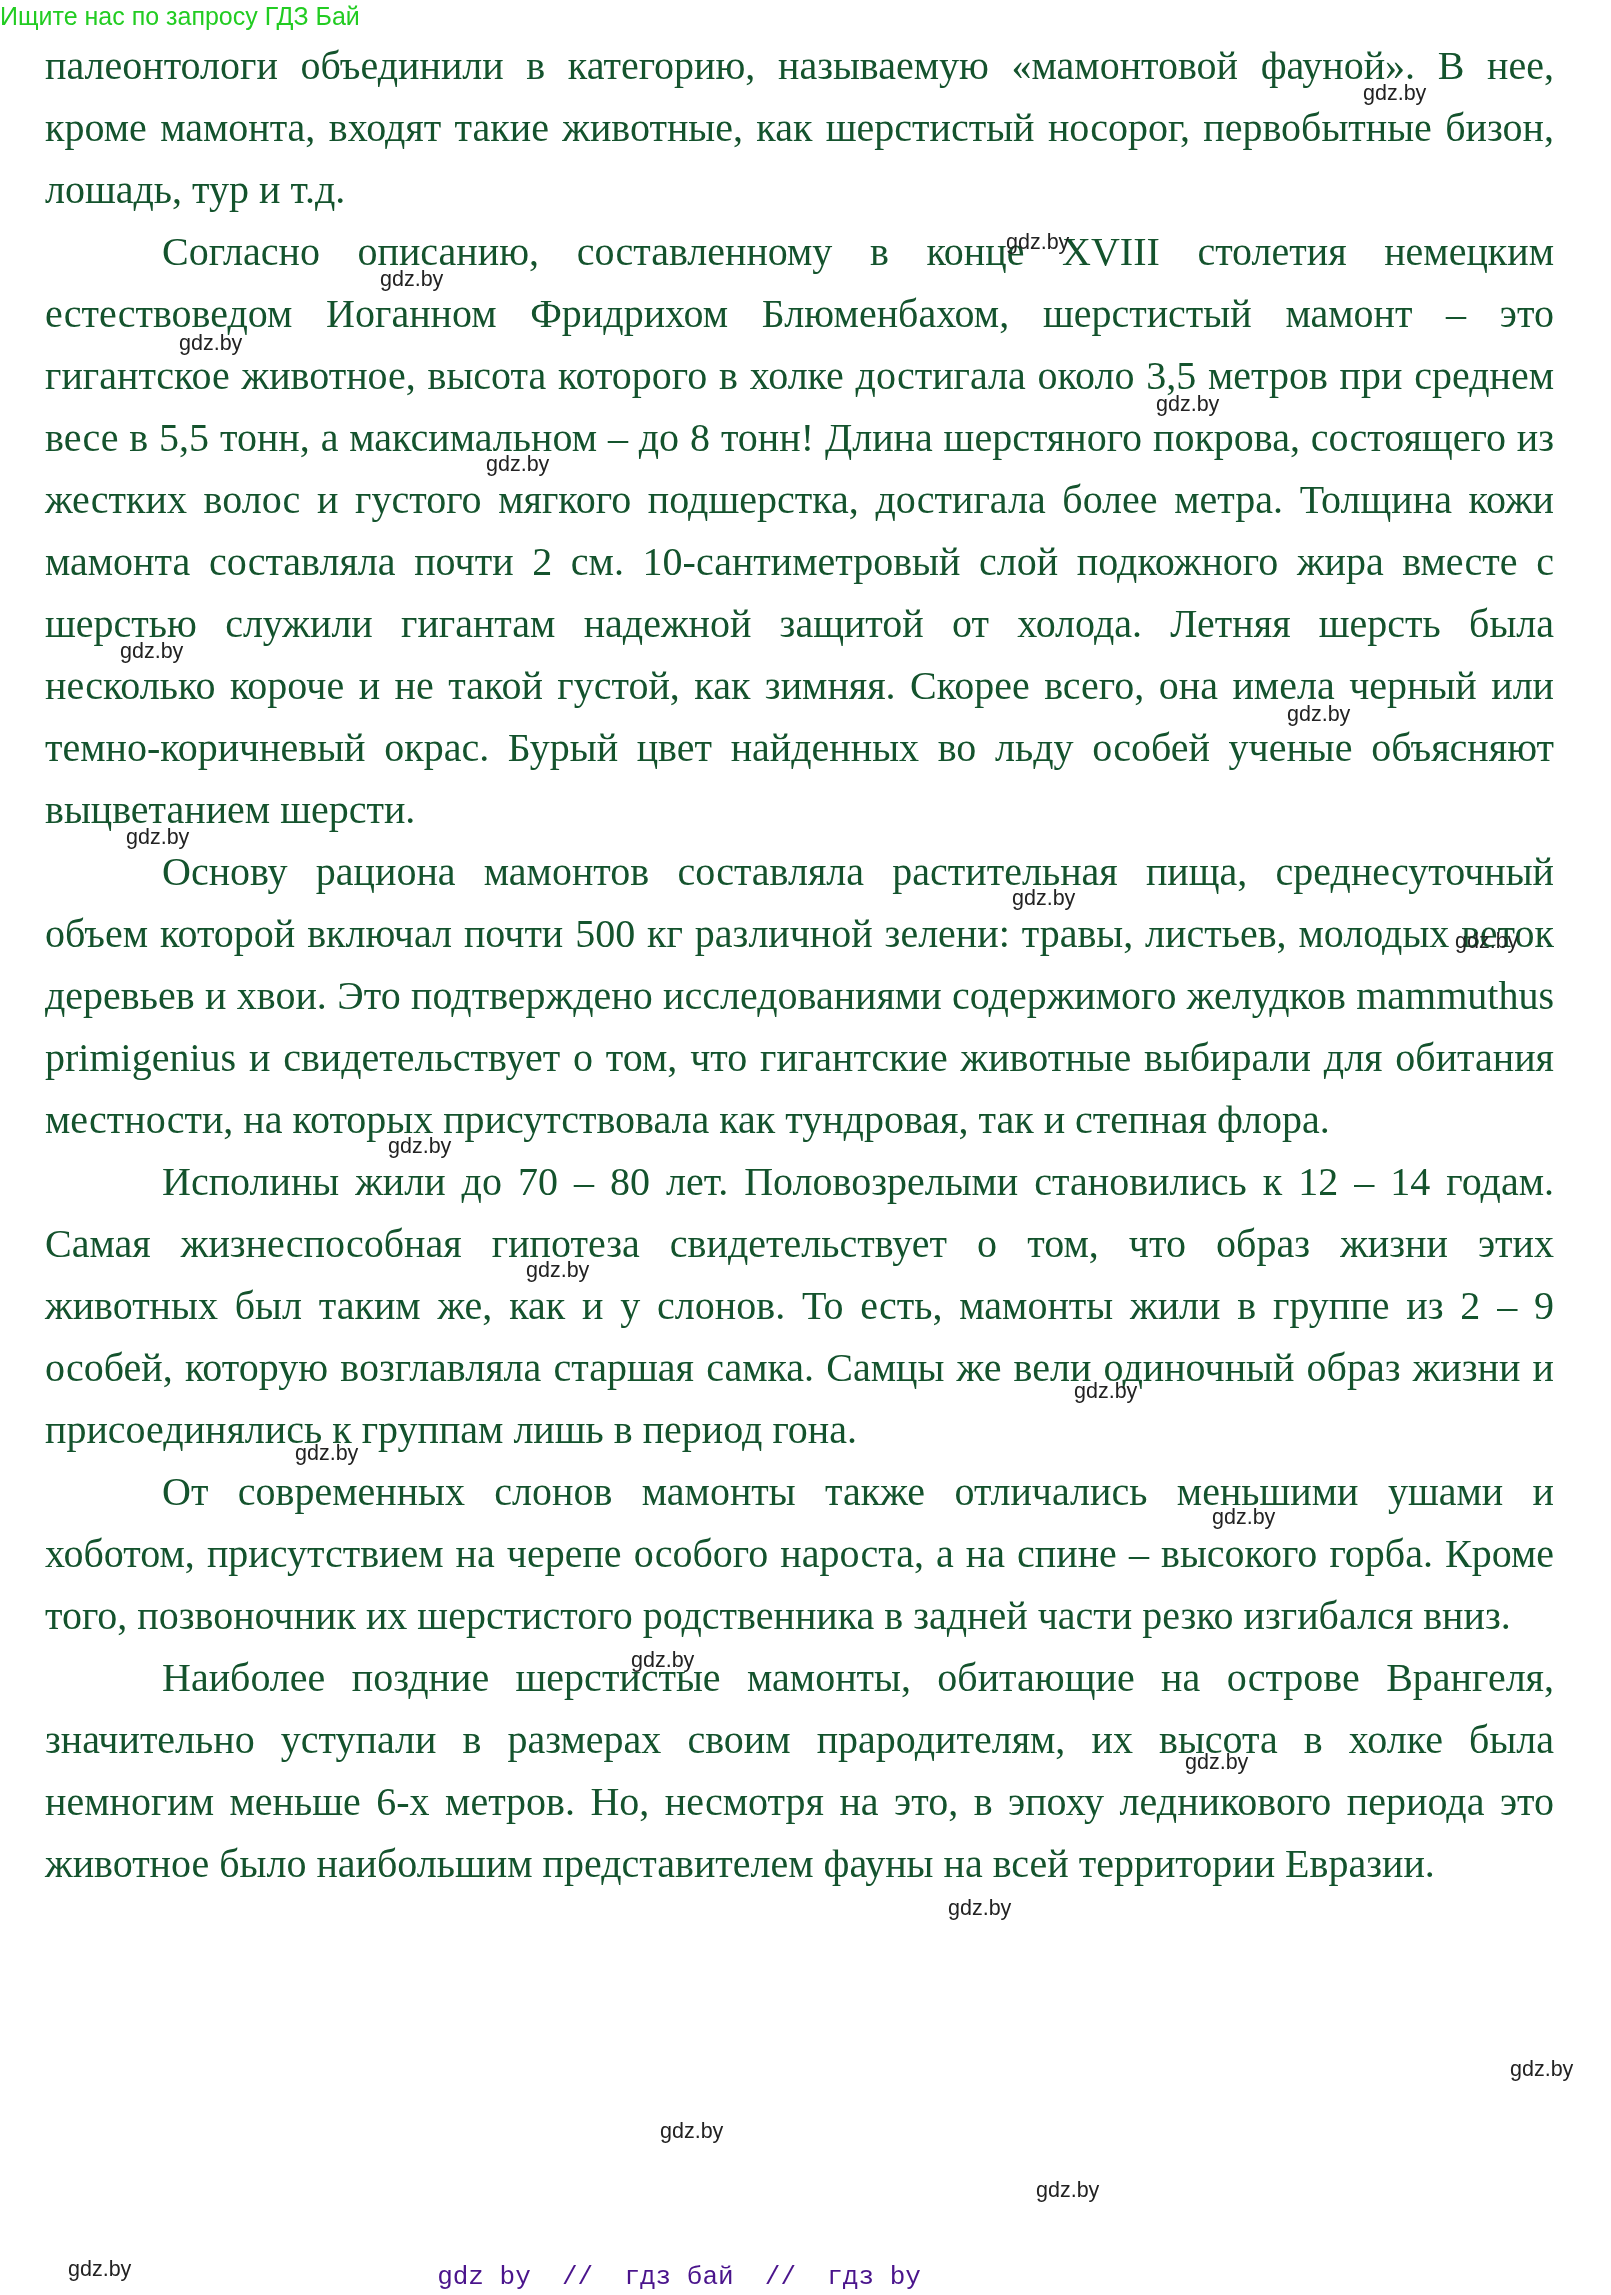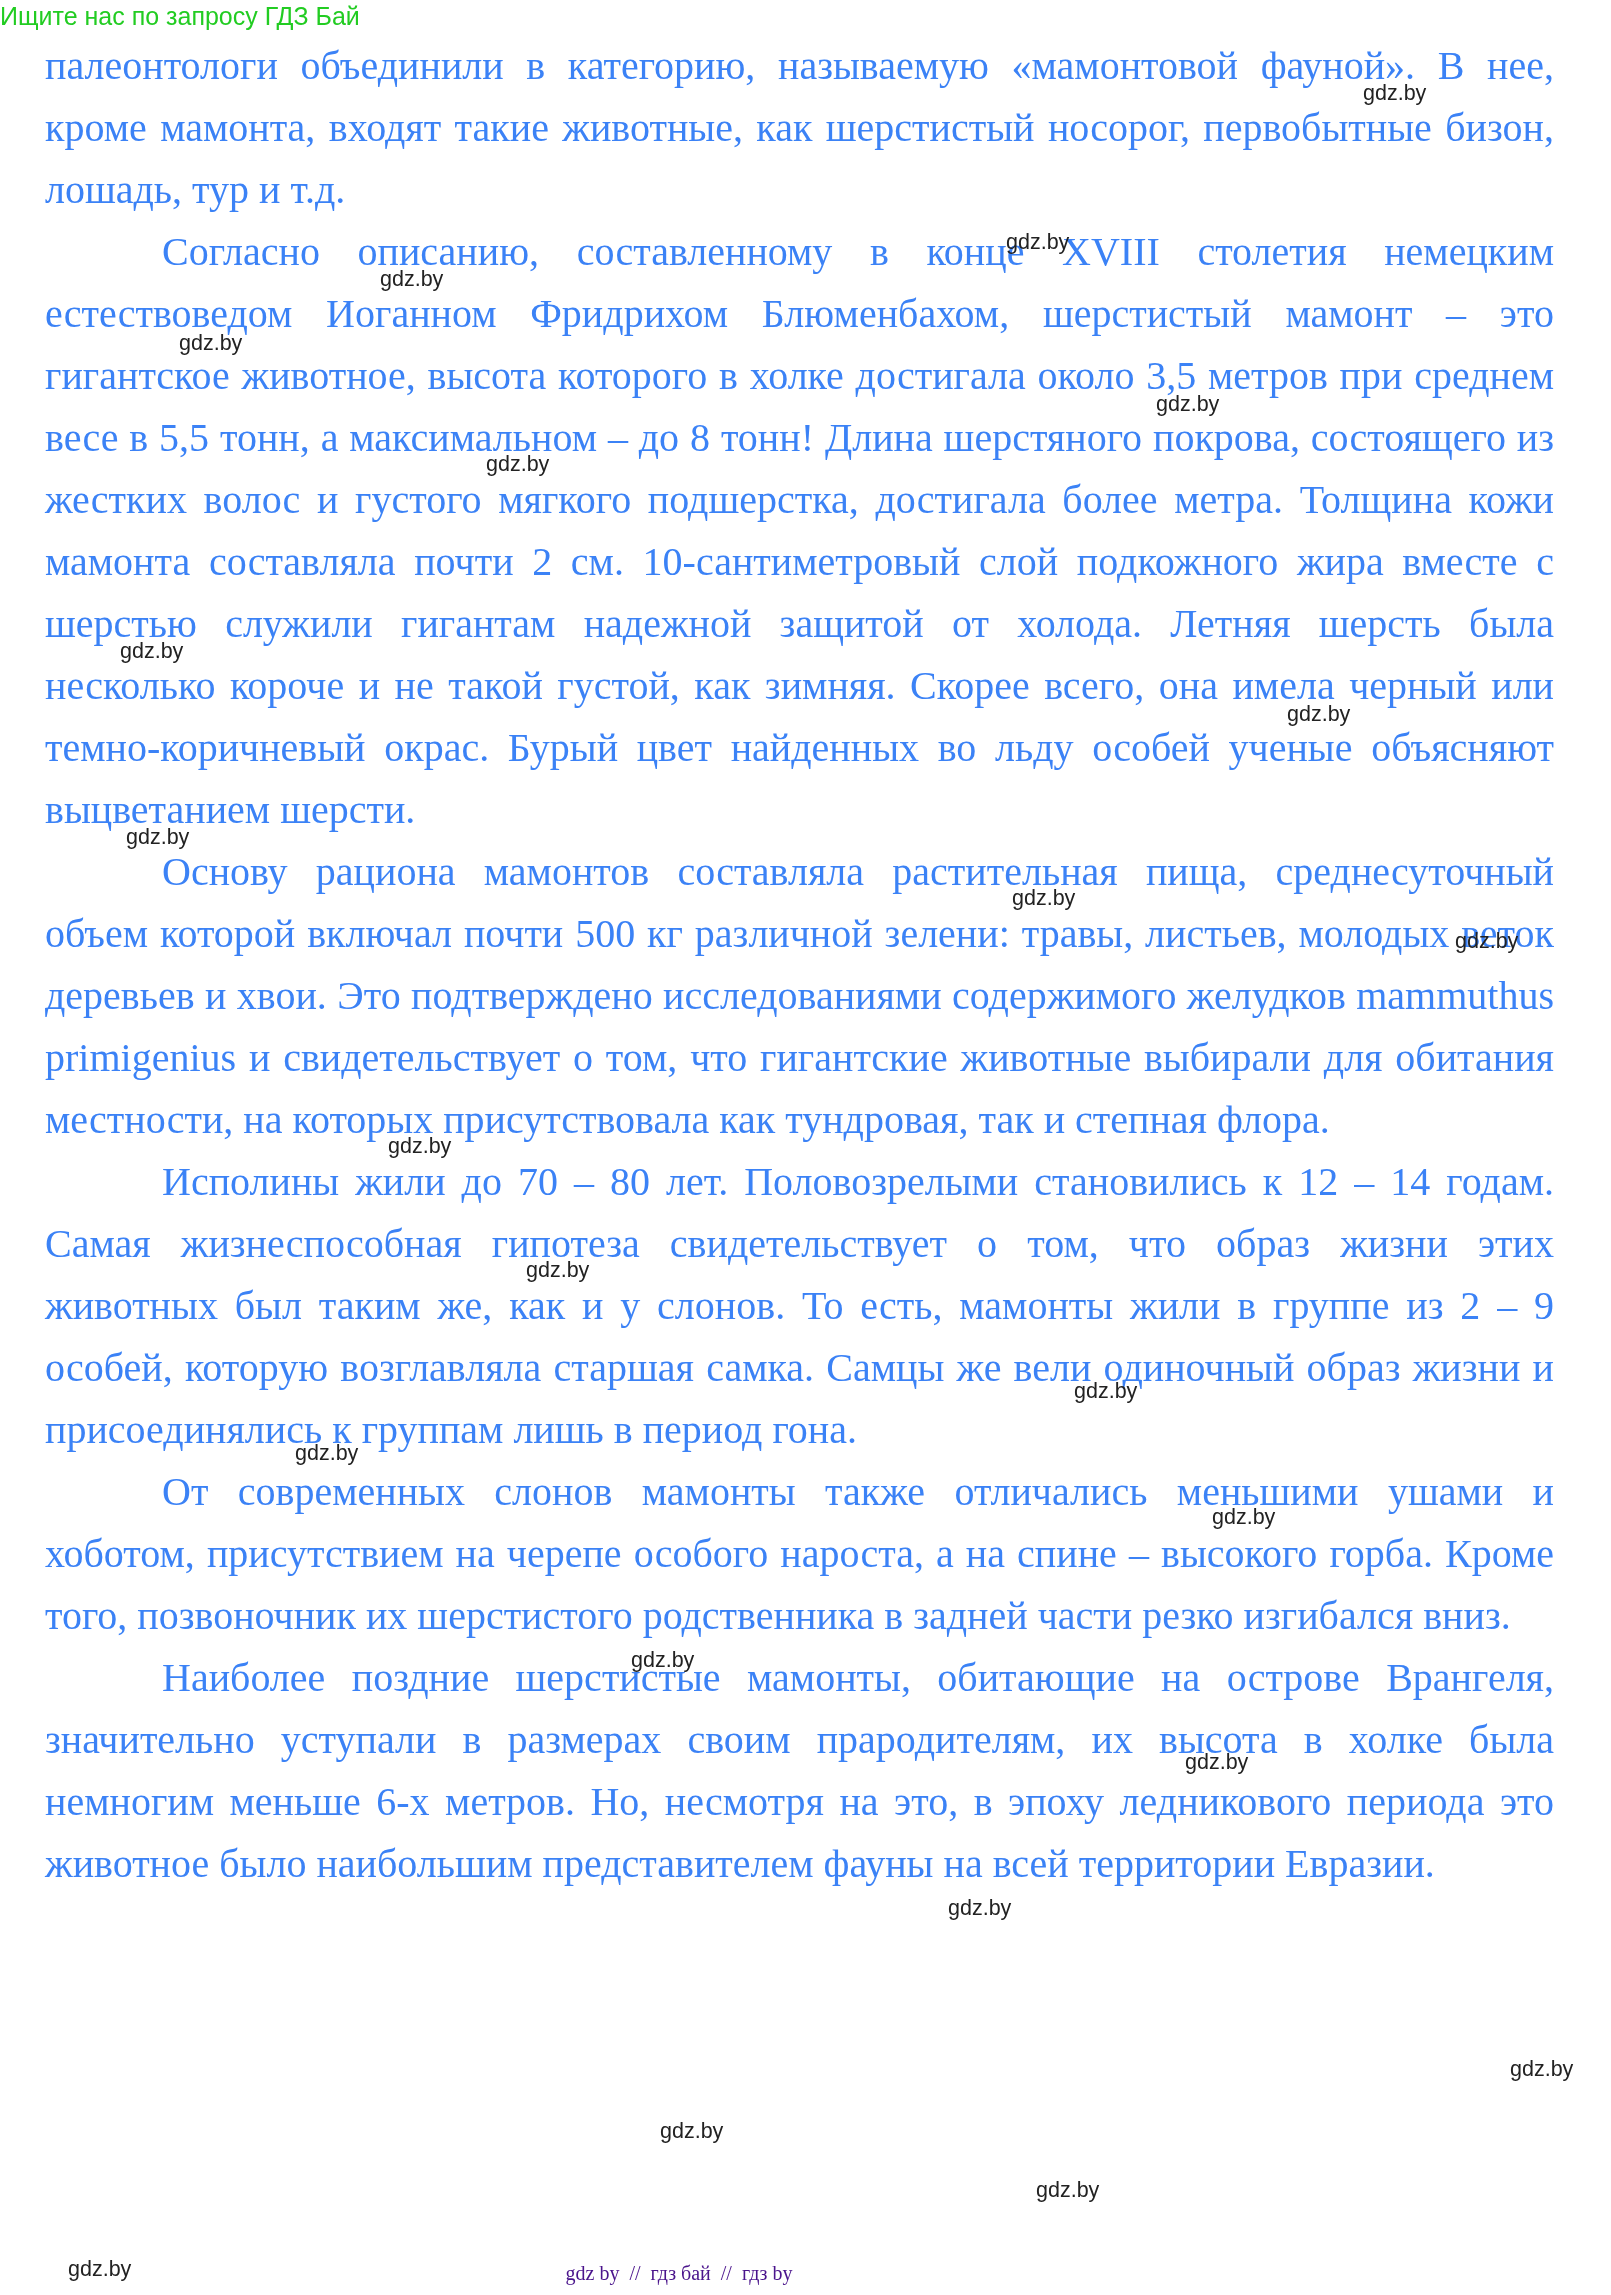--- a/index.html
+++ b/index.html
@@ -1,25 +1,25 @@
 <!DOCTYPE html>
 <html style="font-size:12.8px"><head>
 <meta charset="utf-8">
 <style>
   html, body { margin:0; padding:0; background:#ffffff; }
   body { width:1612px; height:2295px; position:relative; overflow:hidden; }
   .header { position:absolute; top:0; left:0; width:1612px; text-align:left;
     font-family:"Liberation Sans", sans-serif; font-size:25px; color:#22cc22; line-height:32px; }
   .body-text { position:absolute; left:45px; top:35px; width:1509px;
-    font-family:"Liberation Serif", serif; font-size:40px; line-height:62px; color:#3b82f6; }
+    font-family:"Liberation Serif", serif; font-size:40px; line-height:62px; color:#14532d; }
   .body-text p { margin:0; text-align:justify; text-align-last:left; }
   .body-text p.indent { text-indent:117px; }
   .wm { position:absolute; font-family:"Liberation Sans", sans-serif; font-size:21.5px; color:#222;margin-top:48px; }
   .footer { position:absolute; left:0; top:2262px; width:1358px; text-align:center;
-    font-family:Liberation Serif, serif; font-size:20px; color:#4a148c; white-space:pre; }
+    font-family:Liberation Mono, monospace; font-size:26px; color:#4a148c; white-space:pre; }
 </style>
 </head>
 <body>
 
 <div class="header">Ищите нас по запросу ГДЗ Бай</div>
 
 <div class="body-text">
   <p class="p">палеонтологи объединили в категорию, называемую «мамонтовой фауной». В нее, кроме мамонта, входят такие животные, как шерстистый носорог, первобытные бизон, лошадь, тур и т.д.</p>
   <p class="p indent">Согласно описанию, составленному в конце XVIII столетия немецким естествоведом Иоганном Фридрихом Блюменбахом, шерстистый мамонт – это гигантское животное, высота которого в холке достигала около 3,5 метров при среднем весе в 5,5 тонн, а максимальном – до 8 тонн! Длина шерстяного покрова, состоящего из жестких волос и густого мягкого подшерстка, достигала более метра. Толщина кожи мамонта составляла почти 2 см. 10-сантиметровый слой подкожного жира вместе с шерстью служили гигантам надежной защитой от холода. Летняя шерсть была несколько короче и не такой густой, как зимняя. Скорее всего, она имела черный или темно-коричневый окрас. Бурый цвет найденных во льду особей ученые объясняют выцветанием шерсти.</p>
   <p class="p indent">Основу рациона мамонтов составляла растительная пища, среднесуточный объем которой включал почти 500 кг различной зелени: травы, листьев, молодых веток деревьев и хвои. Это подтверждено исследованиями содержимого желудков mammuthus primigenius и свидетельствует о том, что гигантские животные выбирали для обитания местности, на которых присутствовала как тундровая, так и степная флора.</p>

